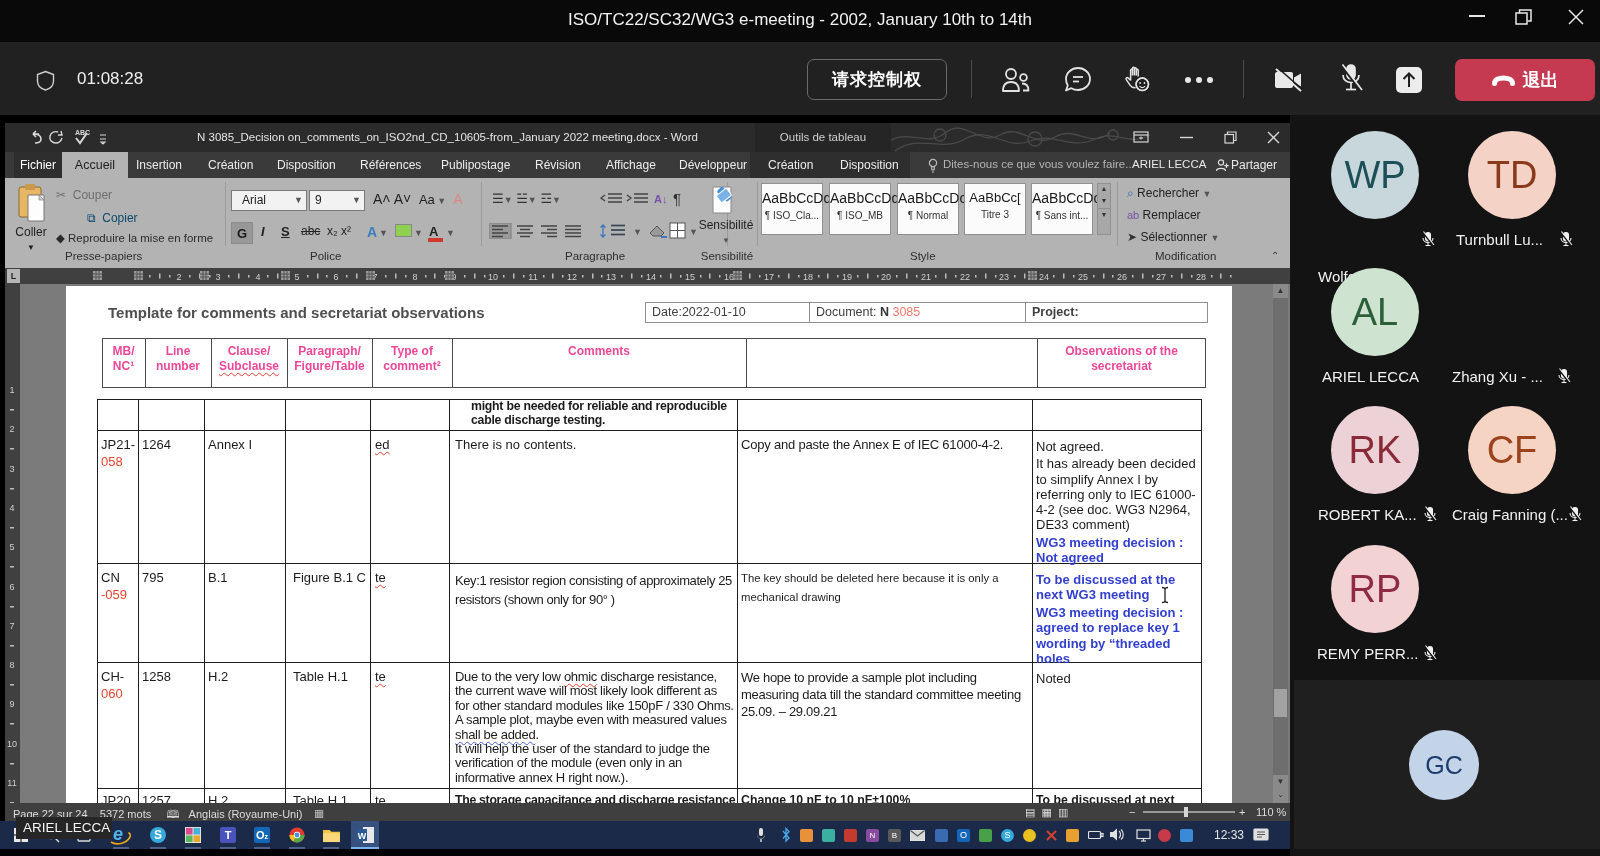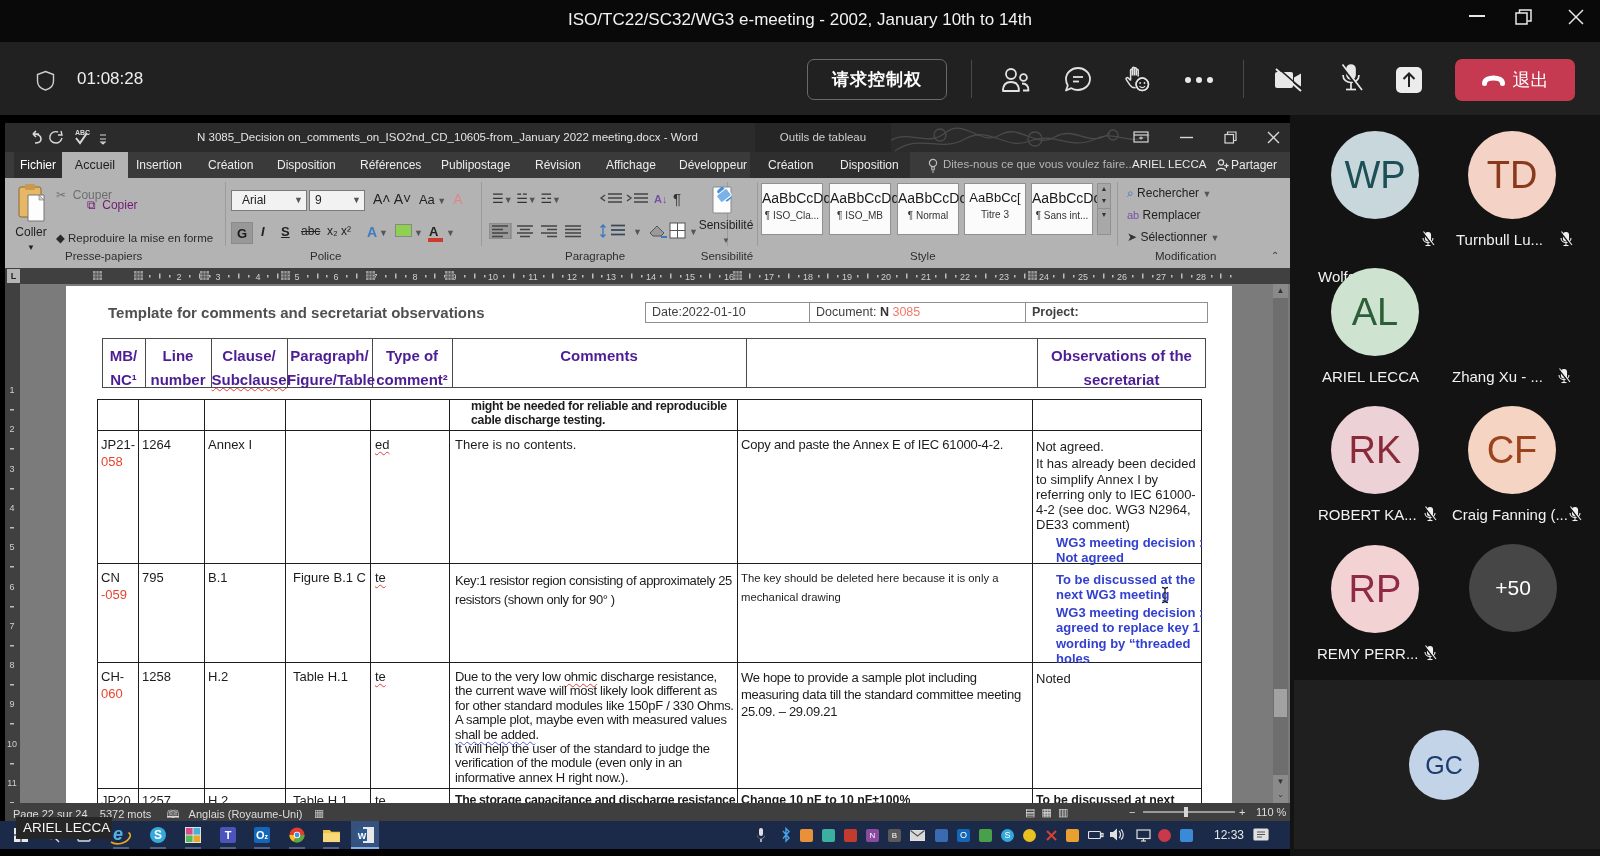--- a/index.html
+++ b/index.html
@@ -9,45 +9,45 @@
 
   
   #titlebar { position:absolute; left:0; top:0; width:1600px; height:42px; background:#090909; color:#f2f2f2; }
   #titlebar .title { position:absolute; left:0; right:0; top:10px; text-align:center; font-size:17px; }
 
   
   #ctrlbar { position:absolute; left:0; top:42px; width:1600px; height:73px; background:#212121; }
   #timer { position:absolute; left:77px; top:27px; color:#efefef; font-size:17px; }
   #reqbtn { position:absolute; left:807px; top:17px; width:140px; height:41px; border:1px solid #6a6a6a; border-radius:7px; color:#fff; font-size:17px; font-weight:bold; text-align:center; line-height:39px; letter-spacing:1px; }
   .vdiv { position:absolute; top:18px; width:1px; height:38px; background:#4a4a4a; }
-  #exitbtn { position:absolute; left:1455px; top:17px; width:120px; height:42px; background:#c53a50; border-radius:7px; color:#fff; font-size:18px; font-weight:normal; text-align:center; line-height:42px; }
+  #exitbtn { position:absolute; left:1455px; top:17px; width:140px; height:42px; background:#c53a50; border-radius:7px; color:#fff; font-size:18px; font-weight:bold; text-align:center; line-height:42px; }
 
   
   #wword { position:absolute; left:5px; top:123px; width:1285px; height:698px; background:#7b7b7b; }
   #wtitle { position:absolute; left:0; top:0; width:1285px; height:29px; background:#2b2b2b; color:#e8e8e8; }
   #wtabs  { position:absolute; left:0; top:29px; width:1285px; height:26px; background:#3a3a3a; color:#ececec; }
   #wribbon{ position:absolute; left:0; top:55px; width:1285px; height:90px; background:#b3b3b3; }
   #wruler { position:absolute; left:0; top:145px; width:1285px; height:16px; background:#404040; }
   #wdoc   { position:absolute; left:0; top:161px; width:1285px; height:519px; background:#7b7b7b; overflow:hidden; }
   #wstatus{ position:absolute; left:0; top:680px; width:1285px; height:18px; background:#3f3f3f; color:#ddd; font-size:11px; }
   .wtab { position:absolute; top:0; height:26px; color:#ececec; font-size:12px; line-height:26px; }
   .ribtxt { position:absolute; font-size:12px; }
   .grplbl { position:absolute; top:72px; font-size:11.5px; color:#2e2e2e; }
   .rdiv { position:absolute; top:4px; width:1px; height:64px; background:#9b9b9b; }
   .stylecard { position:absolute; top:5px; width:62px; height:52px; background:#fbfbfb; border:1px solid #909090; text-align:center; }
   .sc1 { font-size:14px; color:#1a1a1a; margin-top:6px; }
   .sc2 { font-size:10px; color:#333; margin-top:4px; }
 
   
   #page { position:absolute; left:61px; top:2px; width:1166px; height:517px; background:#fff; color:#1a1a1a; }
   .doctx { position:absolute; font-size:12.5px; line-height:17.3px; color:#1c1c1c; }
-  .blue { color:#3340cf; font-weight:bold;margin-left:20px; }
+  .blue { color:#3340cf; font-weight:bold; }
   .red { color:#e8442e; }
   .hv { position:absolute; top:52px; width:1px; height:50px; background:#4a4a4a; }
-  .hc { position:absolute; top:58px; font-size:15px; font-weight:bold; color:#4c1d95; text-align:center; line-height:24px; }
+  .hc { position:absolute; top:58px; font-size:12px; font-weight:bold; color:#ec4899; text-align:center; line-height:15px; }
   .bh { position:absolute; left:31px; width:1104px; height:1.2px; background:#1e1e1e; }
   .bv { position:absolute; top:113px; width:1.2px; height:404px; background:#1e1e1e; }
   .wavyr { text-decoration:underline; text-decoration-style:wavy; text-decoration-color:#e04038; text-decoration-thickness:1.1px; text-underline-offset:1.5px; }
   .wavyb { text-decoration:underline; text-decoration-style:wavy; text-decoration-color:#4a5ad0; text-decoration-thickness:1.1px; text-underline-offset:1.5px; }
   #page .doctx { font-size:13px; line-height:17px; }
 
   
   #taskbar { position:absolute; left:0; top:821px; width:1290px; height:28px; background:#1b2a48; }
   .tbi { position:absolute; top:2px; }
   .tray { position:absolute; top:8px; width:13px; height:13px; border-radius:2px; }
@@ -210,21 +210,21 @@
     <div class="abs" style="left:6px;top:5px;width:40px;height:66px;">
       <svg width="34" height="40" viewBox="0 0 34 40" style="margin-left:4px">
         <rect x="4" y="4" width="22" height="30" rx="2" fill="#e8b765" stroke="#8a6a30"></rect>
         <rect x="10" y="1" width="10" height="6" rx="1" fill="#c99a4b"></rect>
         <path d="M13 12 L29 12 L29 38 L13 38 Z" fill="#fdfdfd" stroke="#777"></path>
         <path d="M24 12 L29 17 L24 17 Z" fill="#cfcfcf" stroke="#777" stroke-width=".6"></path>
       </svg>
       <div style="font-size:12px;color:#1e1e1e;text-align:center;margin-top:-2px;">Coller<br><span style="font-size:8px;">▼</span></div>
     </div>
     <div class="ribtxt" style="left:51px;top:10px;color:#6e6e6e;">✂&nbsp; Couper</div>
-    <div class="ribtxt" style="left:51px;top:20px;color:#701a75;padding-left:31px;">⧉&nbsp; Copier</div>
+    <div class="ribtxt" style="left:51px;top:33px;color:#0c4a6e;padding-left:31px;">⧉&nbsp; Copier</div>
     <div class="ribtxt" style="left:51px;top:53px;color:#2a2a2a;font-size:11.5px;">◆&nbsp;Reproduire la mise en forme</div>
     <div class="grplbl" style="left:60px;">Presse-papiers</div>
     <div class="rdiv" style="left:220px;"></div>
 
     <div class="abs" style="left:226px;top:12px;width:76px;height:21px;background:#f2f2f2;border:1px solid #7a7a7a;font-size:12px;color:#222;line-height:19px;padding-left:10px;">Arial <span style="float:right;margin-right:3px;color:#555;font-size:9px;">▼</span></div>
     <div class="abs" style="left:304px;top:12px;width:56px;height:21px;background:#f2f2f2;border:1px solid #7a7a7a;font-size:12px;color:#222;line-height:19px;padding-left:5px;">9 <span style="float:right;margin-right:3px;color:#555;font-size:9px;">▼</span></div>
     <div class="ribtxt" style="left:368px;top:13px;font-size:14px;color:#222;">A˄ A˅ &nbsp;<span style="font-size:13px">Aa</span><span style="font-size:9px;color:#555;"> ▼</span>&nbsp; <span style="color:#d88;">A</span></div>
     <div class="abs" style="left:226px;top:44px;width:22px;height:22px;background:#989898;border:1px solid #8a8a8a;text-align:center;font-weight:bold;font-size:13px;color:#1a1a1a;line-height:21px;">G</div>
     <div class="ribtxt" style="left:256px;top:46px;font-style:italic;font-weight:bold;font-size:13px;color:#222;">I</div>
     <div class="ribtxt" style="left:276px;top:46px;font-weight:bold;font-size:13px;color:#222;text-decoration:underline;">S</div>
@@ -733,21 +733,20 @@
   <div class="avatar" style="left:178px;top:291px;width:88px;height:88px;background:#f6d4c3;color:#9a431c;font-size:38px;line-height:88px;">CF</div>
   <div class="plabel" style="left:28px;top:391px;">ROBERT KA...</div>
     <svg class="mico" style="left:132px;top:391px;">
       <use href="#micoff"></use>
     </svg>
   <div class="plabel" style="left:162px;top:391px;">Craig Fanning (...</div>
     <svg class="mico" style="left:277px;top:391px;">
       <use href="#micoff"></use>
     </svg>
   <div class="avatar" style="left:41px;top:430px;width:88px;height:88px;background:#f3d2d4;color:#8e2a44;font-size:38px;line-height:88px;">RP</div>
-  <div class="avatar" style="left:179px;top:429px;width:88px;height:88px;background:#464646;color:#fff;font-size:21px;line-height:88px;">+50</div>
   <div class="plabel" style="left:27px;top:530px;">REMY PERR...</div>
     <svg class="mico" style="left:132px;top:530px;">
       <use href="#micoff"></use>
     </svg>
   <div id="gctile">
     <div class="avatar" style="left:115px;top:50px;width:70px;height:70px;background:#c3d4e9;color:#1c3c6e;font-size:25px;line-height:70px;">GC</div>
   </div>
 </div>
 
 <svg width="0" height="0" style="position:absolute">

